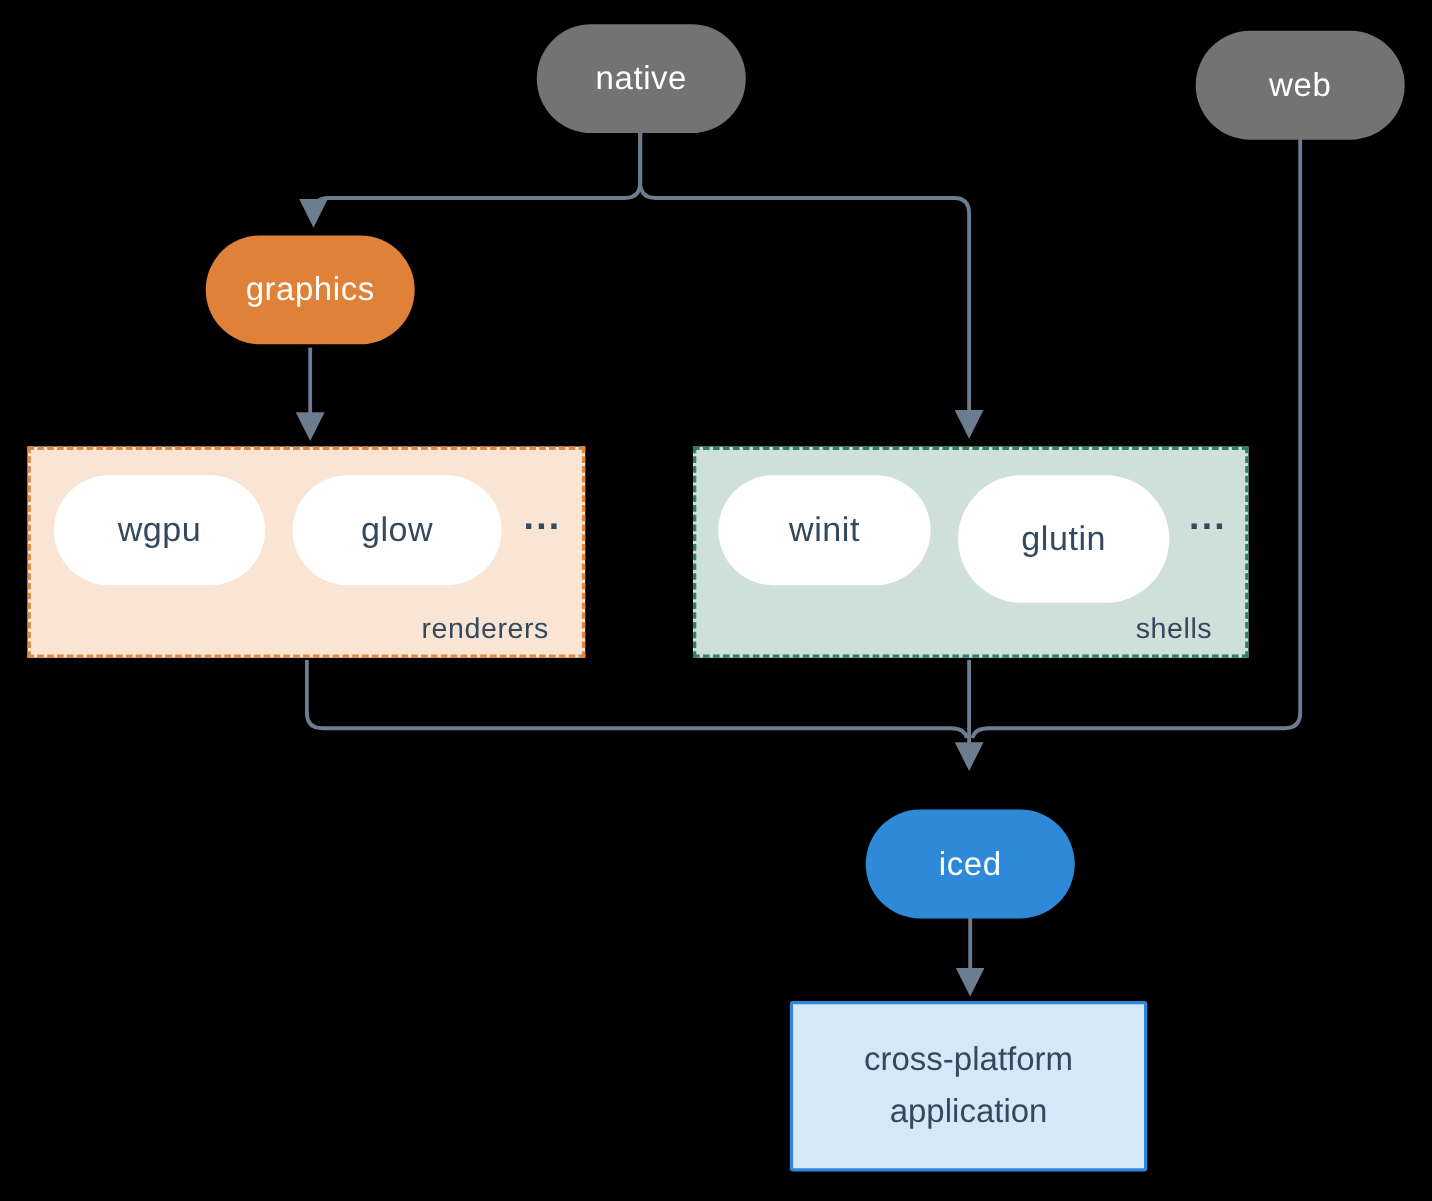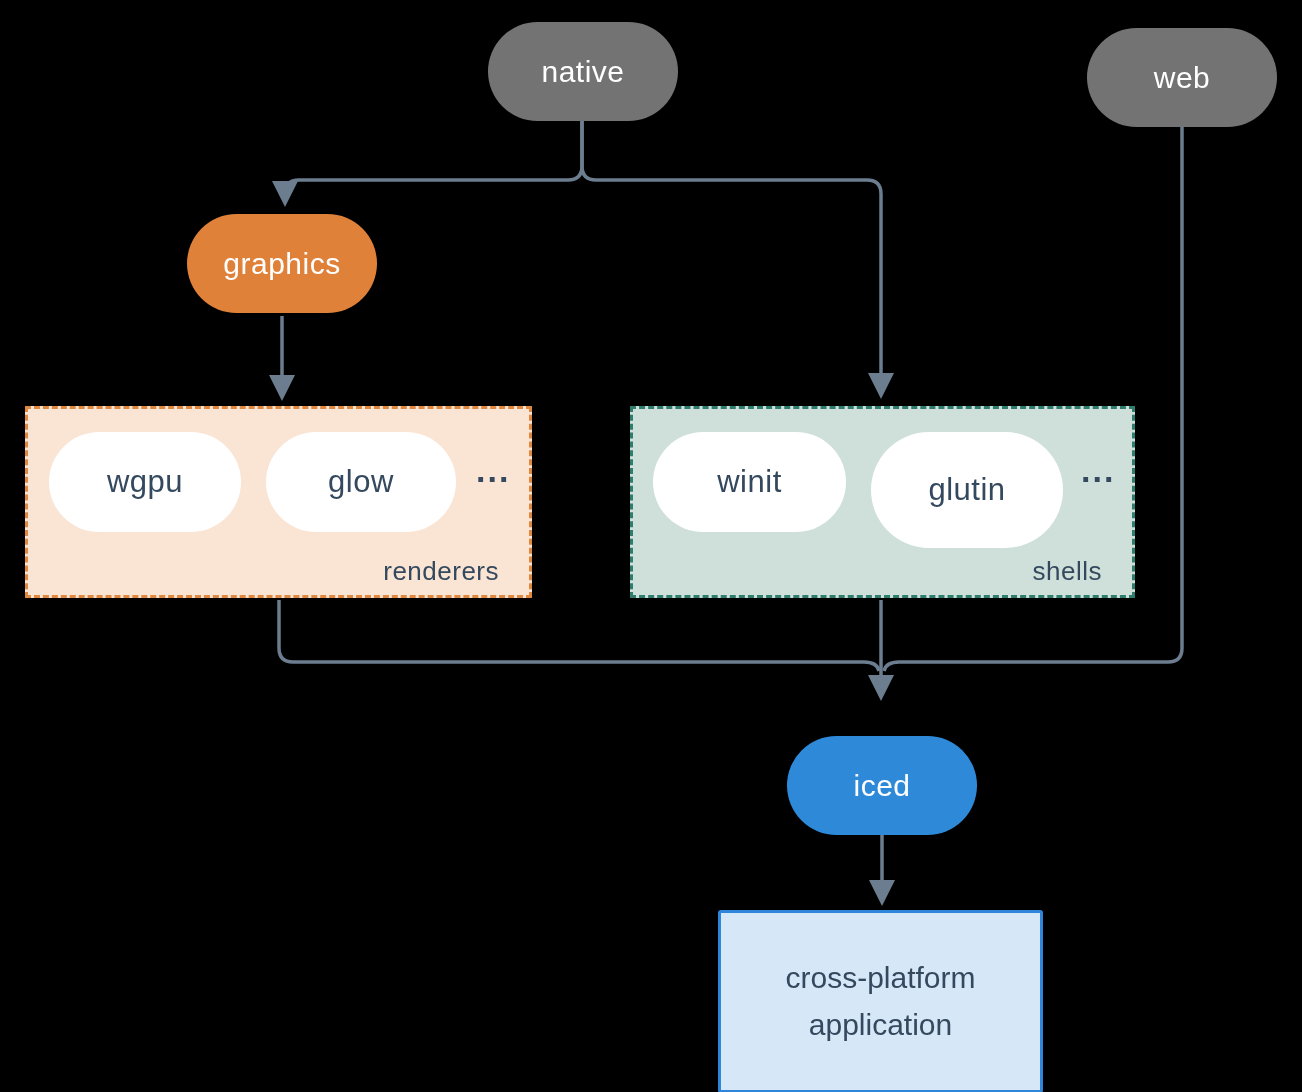--- a/index.html
+++ b/index.html
@@ -84,21 +84,21 @@
     right: 30px;
     bottom: 8px;
     color: #34495E;
     font-size: 26px;
     letter-spacing: 0.5px;
   }
   .appbox {
     position: absolute;
     z-index: 2;
     left: 718px; top: 910px;
-    width: 325px; height: 183px;
+    width: 325px; height: 155px;
     box-sizing: border-box;
     background: #D6E7F8;
     border: 3px solid #2E86DB;
     border-radius: 3px;
     display: flex;
     align-items: center;
     justify-content: center;
     text-align: center;
     color: #34495E;
     font-size: 30px;

